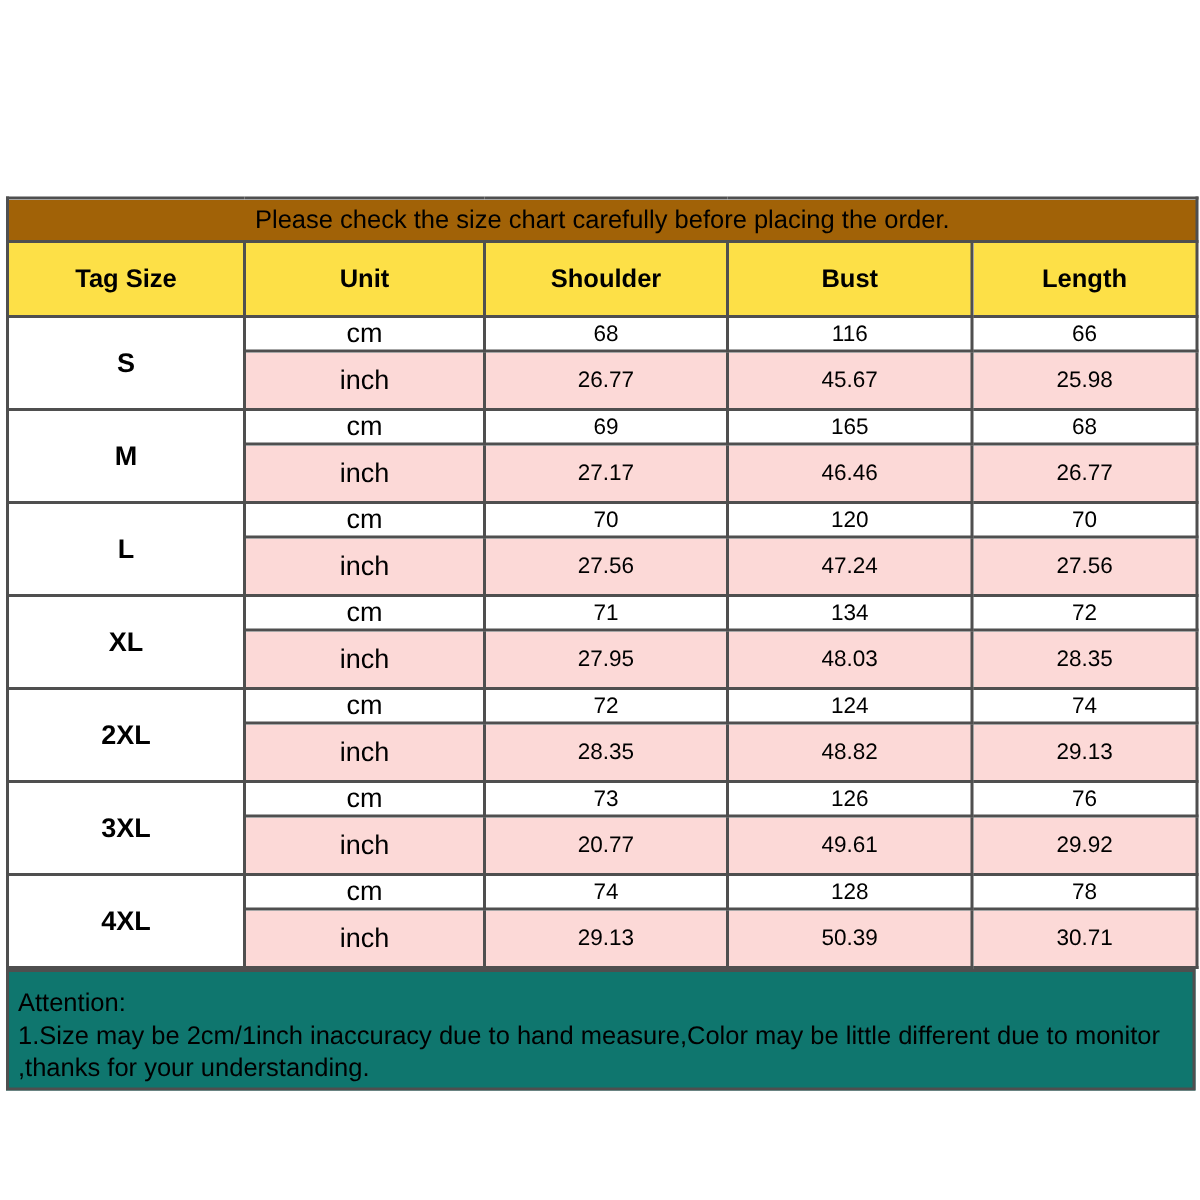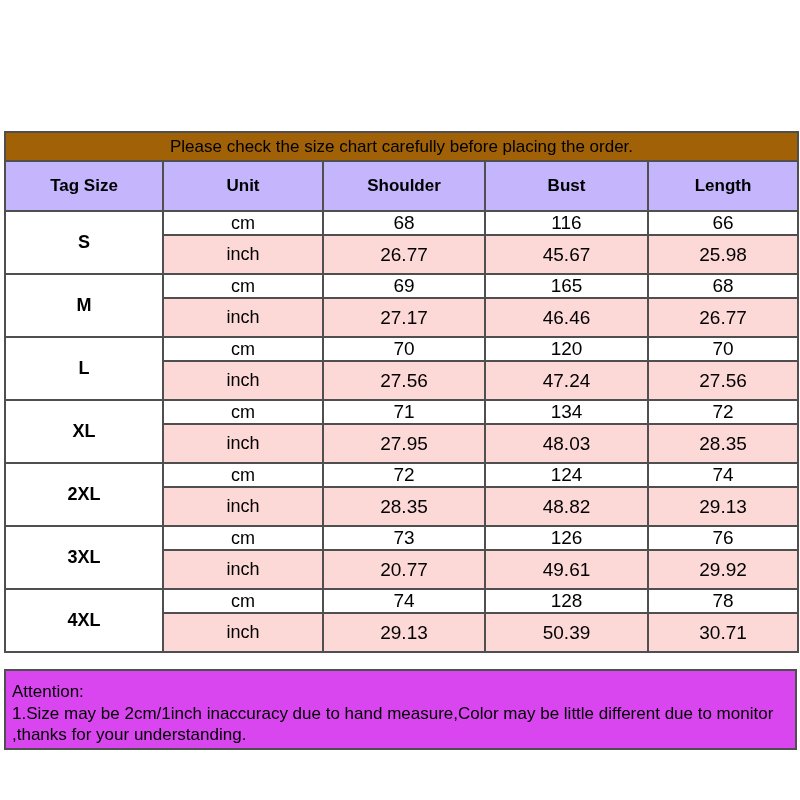--- a/index.html
+++ b/index.html
@@ -34,39 +34,39 @@
     overflow: hidden;
     white-space: nowrap;
   }
   tr.title-row td {
     background: #a16207;
     height: 29px;
     font-size: 17px;
     font-weight: normal;
   }
   tr.header-row th {
-    background: #c4b5fd;
+    background: #fde047;
     height: 50px;
     font-size: 17px;
     font-weight: bold;
   }
   td.size-cell {
     background: #ffffff;
     font-weight: bold;
     font-size: 18px;
   }
   td.unit-cell { font-size: 18px; }
-  td.measure-cell { font-size: 19px; }
+  td.measure-cell { font-size: 15px; }
   tr.cm-row td { background: #ffffff; height: 23px; }
   tr.inch-row td { background: #fcd9d7; height: 39px; }
   tr.cm-row td.size-cell { background: #ffffff; }
   .attention-box {
-    margin-top: 16px;
+    margin-top: 0;
     border: 2px solid #4f4f4f;
-    background: #d946ef;
+    background: #0f766e;
     padding: 10px 4px 2px 6px;
     font-size: 17px;
     line-height: 21.5px;
     white-space: nowrap;
   }
   .attention-line { white-space: nowrap; }
 </style>
 </head>
 <body>
 

